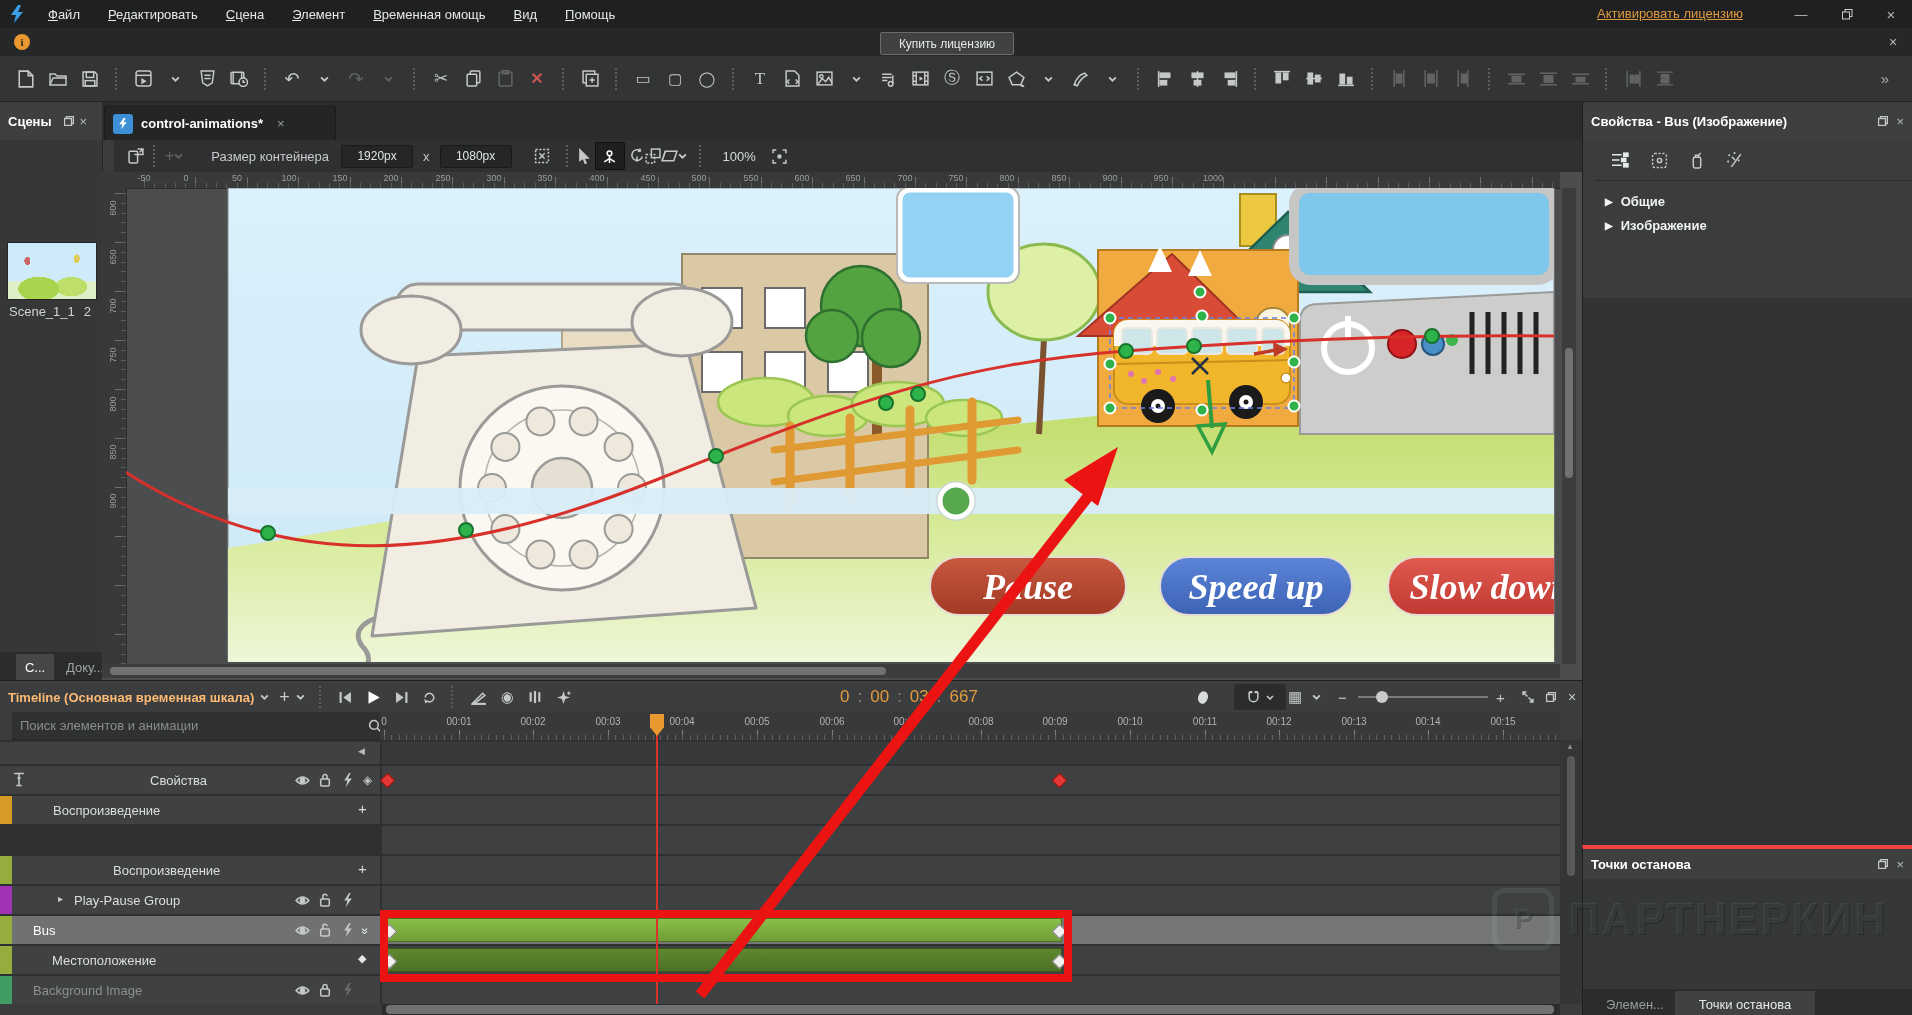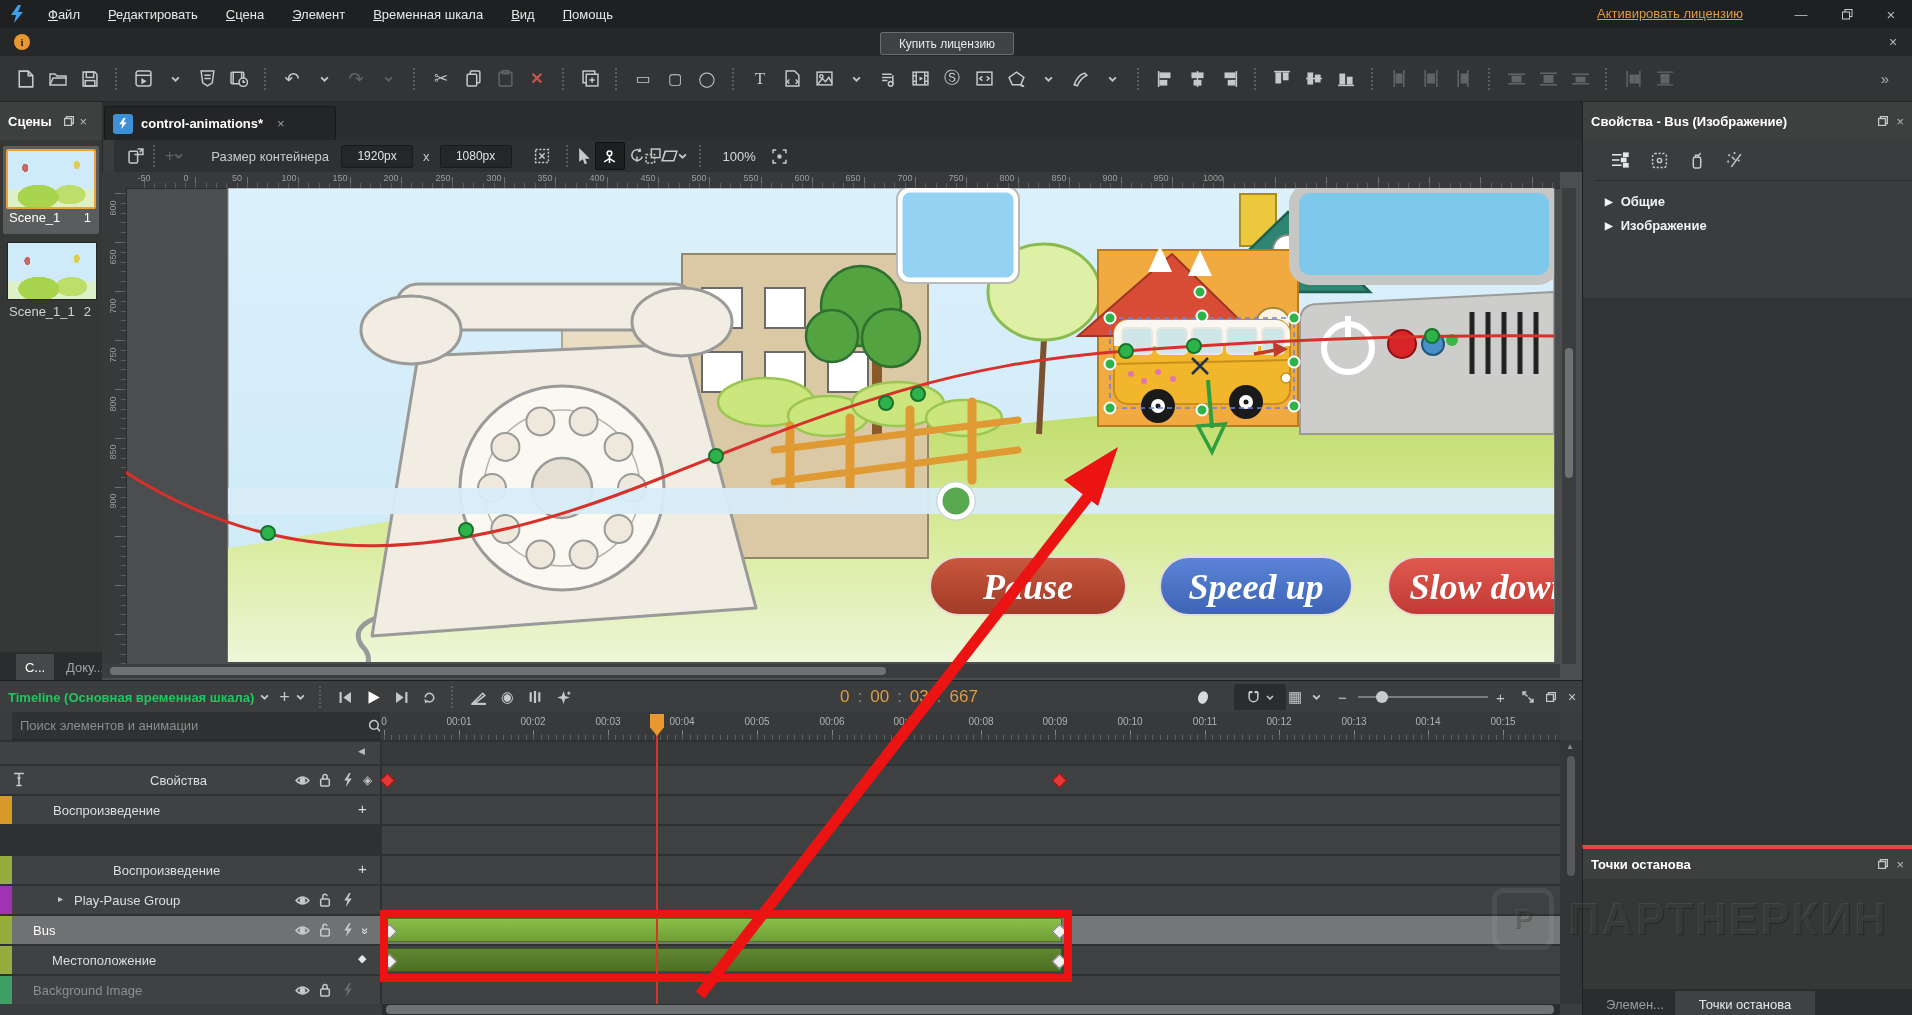--- a/index.html
+++ b/index.html
@@ -60,21 +60,21 @@
   <div class="titlebar abs">
     <span class="ico" style="width:34px">
       <svg width="16" height="18" viewBox="0 0 16 18">
           <polygon points="9,0 2,10 7,10 5,18 14,7 9,7 12,0" fill="#3da0e8" stroke="none"></polygon>
         </svg>
     </span>
     <span class="menu-item"><u>Ф</u><span>айл</span></span>
     <span class="menu-item"><u>Р</u><span>едактировать</span></span>
     <span class="menu-item"><u>С</u><span>цена</span></span>
     <span class="menu-item"><u>Э</u><span>лемент</span></span>
-    <span class="menu-item"><u>В</u><span>ременная шкала</span></span>
+    <span class="menu-item"><u>В</u><span>ременная омощь</span></span>
     <span class="menu-item"><u>В</u><span>ид</span></span>
     <span class="menu-item"><u>П</u><span>омощь</span></span>
     <span class="license abs" style="left:1597px;top:6px">Активировать лицензию</span>
     <span class="winbtn abs" style="left:1792px;top:6px">—</span>
     <span class="winbtn abs" style="left:1838px;top:6px">
       <svg width="11" height="11" viewBox="0 0 11 11" stroke="#c8cacb" fill="none">
           <rect x="3" y="0.5" width="7" height="7"></rect>
           <rect x="0.5" y="3" width="7" height="7" fill="#1f2021"></rect>
         </svg>
     </span>
@@ -354,30 +354,20 @@
     <span class="ico" style="margin-left:12px">
         <svg width="10" height="10" viewBox="0 0 10 10">
           <rect x="2.5" y="0.5" width="7" height="7"></rect>
           <rect x="0.5" y="2.5" width="7" height="7" fill="#3e4040"></rect>
         </svg>
       </span>
     <span style="margin-left:6px;color:#b8babb;font-weight:normal">×</span>
   </div>
   <div class="abs" style="left:0;top:140px;width:102px;height:512px;background:#363838;border-right:1px solid #242526">
 
-    <div class="abs" style="left:3px;top:6px;width:96px;height:88px;background:#5a5c5d;border-radius:2px">
-      <div class="abs" style="left:3px;top:3px;width:86px;height:56px;border:2px solid #e8a33d;border-radius:2px;background:
-        radial-gradient(34px 20px at 35% 82%, #a8d44e 0 60%, rgba(0,0,0,0) 61%),
-        radial-gradient(26px 16px at 72% 78%, #bede6a 0 60%, rgba(0,0,0,0) 61%),
-        radial-gradient(5px 7px at 20% 30%, #c66 0 60%, rgba(0,0,0,0) 61%),
-        radial-gradient(5px 7px at 80% 25%, #dc5 0 60%, rgba(0,0,0,0) 61%),
-        linear-gradient(#cfeaf8 0 68%, #ddf0c8 69%)"></div>
-      <span class="abs" style="left:6px;top:64px;color:#fff">Scene_1</span>
-      <span class="abs" style="right:8px;top:64px;color:#fff">1</span>
-    </div>
 
     <div class="abs" style="left:3px;top:98px;width:96px;height:88px">
       <div class="abs" style="left:4px;top:4px;width:88px;height:56px;border:1px solid #242526;background:
         radial-gradient(34px 20px at 35% 82%, #a8d44e 0 60%, rgba(0,0,0,0) 61%),
         radial-gradient(26px 16px at 72% 78%, #bede6a 0 60%, rgba(0,0,0,0) 61%),
         radial-gradient(5px 7px at 22% 32%, #c66 0 60%, rgba(0,0,0,0) 61%),
         radial-gradient(5px 7px at 78% 28%, #dc5 0 60%, rgba(0,0,0,0) 61%),
         linear-gradient(#cfeaf8 0 68%, #ddf0c8 69%)"></div>
       <span class="abs" style="left:6px;top:66px;color:#d0d2d3">Scene_1_1</span>
       <span class="abs" style="right:8px;top:66px;color:#d0d2d3">2</span>
@@ -752,21 +742,21 @@
       <span>Общие</span>
     </div>
     <div class="flex" style="height:24px;padding-left:10px;gap:8px;font-weight:bold;color:#f0f2f3">
       <span style="font-size:10px">▶</span>
       <span>Изображение</span>
     </div>
     <div class="abs" style="left:0;top:196px;width:330px;height:547px;background:#313334"></div>
   </div>
 
   <div class="tl-head abs">
-    <span style="margin-left:8px;font-weight:bold;color:#22c55e">Timeline (Основная временная шкала)</span>
+    <span style="margin-left:8px;font-weight:bold;color:#fdba74">Timeline (Основная временная шкала)</span>
     <span class="ico chev" style="margin-left:6px">
         <svg width="9" height="6" viewBox="0 0 8 5">
           <polyline points="1,1 4,4 7,1"></polyline>
         </svg>
       </span>
     <span class="ico" style="font-size:18px;margin-left:10px">+</span>
     <span class="ico chev" style="margin-left:6px">
         <svg width="9" height="6" viewBox="0 0 8 5">
           <polyline points="1,1 4,4 7,1"></polyline>
         </svg>

